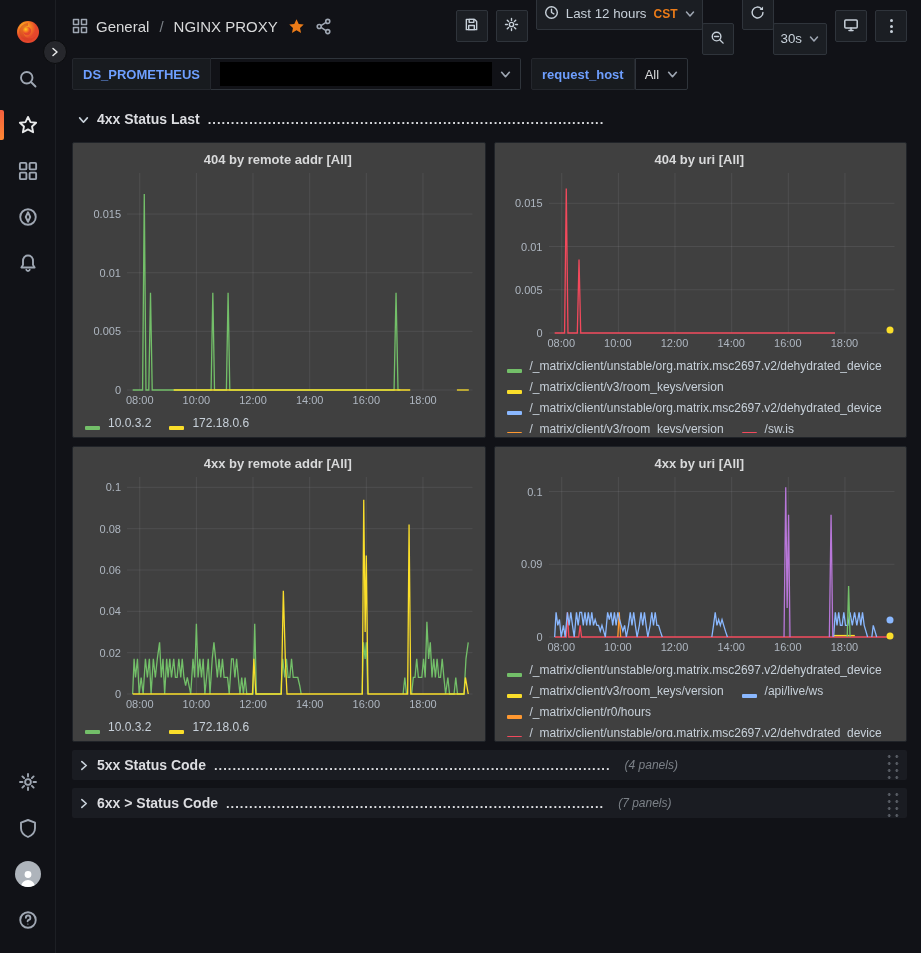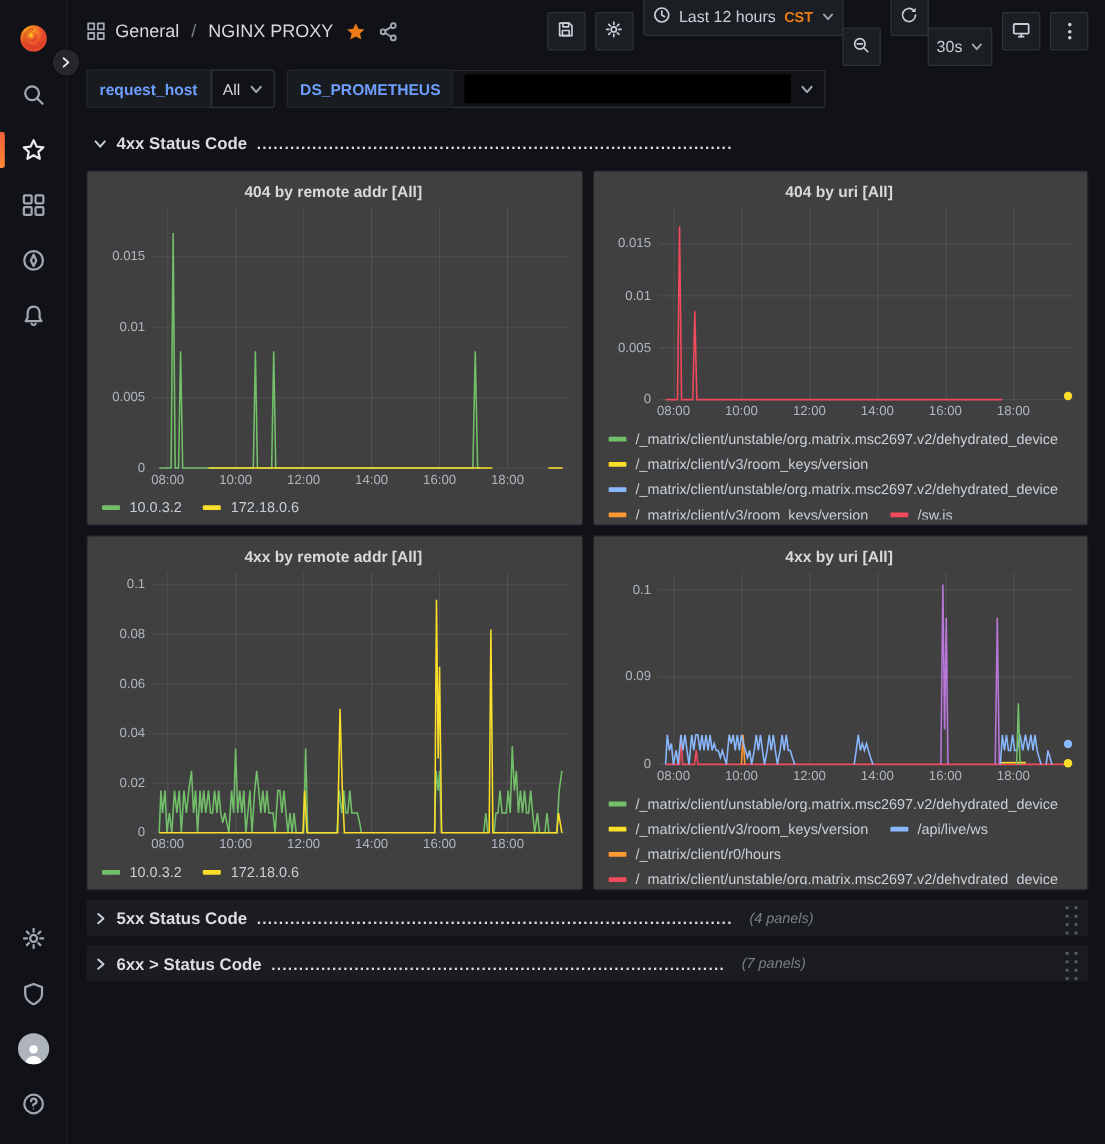--- a/index.html
+++ b/index.html
@@ -57,21 +57,21 @@
   .plot { flex:1; position:relative; margin-left:50px; margin-right:6px; }
   .plotsvg { position:absolute; inset:0; width:100%; height:100%; display:block; overflow:visible; }
   .grid-line { stroke:rgba(204,204,220,0.10); vector-effect:non-scaling-stroke; stroke-width:1; }
   .ytick { position:absolute; left:-50px; width:44px; text-align:right; transform:translateY(-50%); font-size:11px; color:#aeb6c0; }
   .x-axis { height:20px; position:relative; margin-left:50px; margin-right:6px; flex:none; }
   .xtick { position:absolute; top:4px; transform:translateX(-50%); font-size:11px; color:#aeb6c0; white-space:nowrap; }
   .dot { position:absolute; width:7px; height:7px; border-radius:50%; transform:translate(-50%,-50%); }
   .legend { flex:none; padding:2px 0 0 8px; overflow:hidden; }
   .legend.clip { height:80px; }
   .legend-row { display:flex; gap:18px; height:21px; align-items:center; overflow:hidden; white-space:nowrap; }
-  .legend-item { display:flex; align-items:center; gap:8px; cursor:pointer; min-width:0; }
+  .legend-item { display:flex; align-items:flex-end; gap:8px; cursor:pointer; min-width:0; }
   .legend-item .lbl { font-size:12px; color:#c7d0d9; white-space:nowrap; }
   .swatch { width:15px; height:4px; border-radius:1px; flex:none; }
 
   svg.ic { stroke:currentColor; fill:none; stroke-width:1.5; stroke-linecap:round; stroke-linejoin:round; }
 </style>
 </head>
 <body>
 
 <div class="app">
 
@@ -269,53 +269,53 @@
               <i></i>
               <i></i>
               <i></i>
             </span>
         </button>
       </div>
     </header>
 
     <div class="submenu">
       <div class="var-pair">
+        <span class="var-label">DS_PROMETHEUS</span>
+        <span class="var-value" style="border-left:none;">
+          <span class="redacted"></span>
+          <span class="caret">
+              <svg class="ic" width="11" height="11" viewBox="0 0 10 10">
+                <polyline points="1.5,3 5,7 8.5,3"></polyline>
+              </svg>
+            </span>
+        </span>
+      </div>
+      <div class="var-pair">
         <span class="var-label">request_host</span>
         <span class="var-value">
           <span style="color:#d8d9da;">All</span>
           <span class="caret">
               <svg class="ic" width="11" height="11" viewBox="0 0 10 10">
                 <polyline points="1.5,3 5,7 8.5,3"></polyline>
               </svg>
             </span>
         </span>
       </div>
-      <div class="var-pair">
-        <span class="var-label">DS_PROMETHEUS</span>
-        <span class="var-value" style="border-left:none;">
-          <span class="redacted"></span>
-          <span class="caret">
-              <svg class="ic" width="11" height="11" viewBox="0 0 10 10">
-                <polyline points="1.5,3 5,7 8.5,3"></polyline>
-              </svg>
-            </span>
-        </span>
-      </div>
     </div>
 
     <div class="dash">
 
 
       <div class="row-header open">
         <span class="row-chevron">
             <svg class="ic" width="11" height="11" viewBox="0 0 10 10">
               <polyline points="1.5,3.5 5,7.5 8.5,3.5"></polyline>
             </svg>
           </span>
-        <span class="row-title">4xx Status Code</span>
+        <span class="row-title">4xx Status Last</span>
         <span class="row-dots">......................................................................................</span>
       </div>
 
       <div class="panel-grid">
         <section class="panel">
           <div class="panel-title">404 by remote addr [All]</div>
           <div class="plot">
               <svg class="plotsvg" viewBox="0 0 100 100" preserveAspectRatio="none">
                 <line class="grid-line" x1="0" x2="100" y1="100" y2="100"></line>
                 <line class="grid-line" x1="0" x2="100" y1="72.97297297297297" y2="72.97297297297297"></line>

